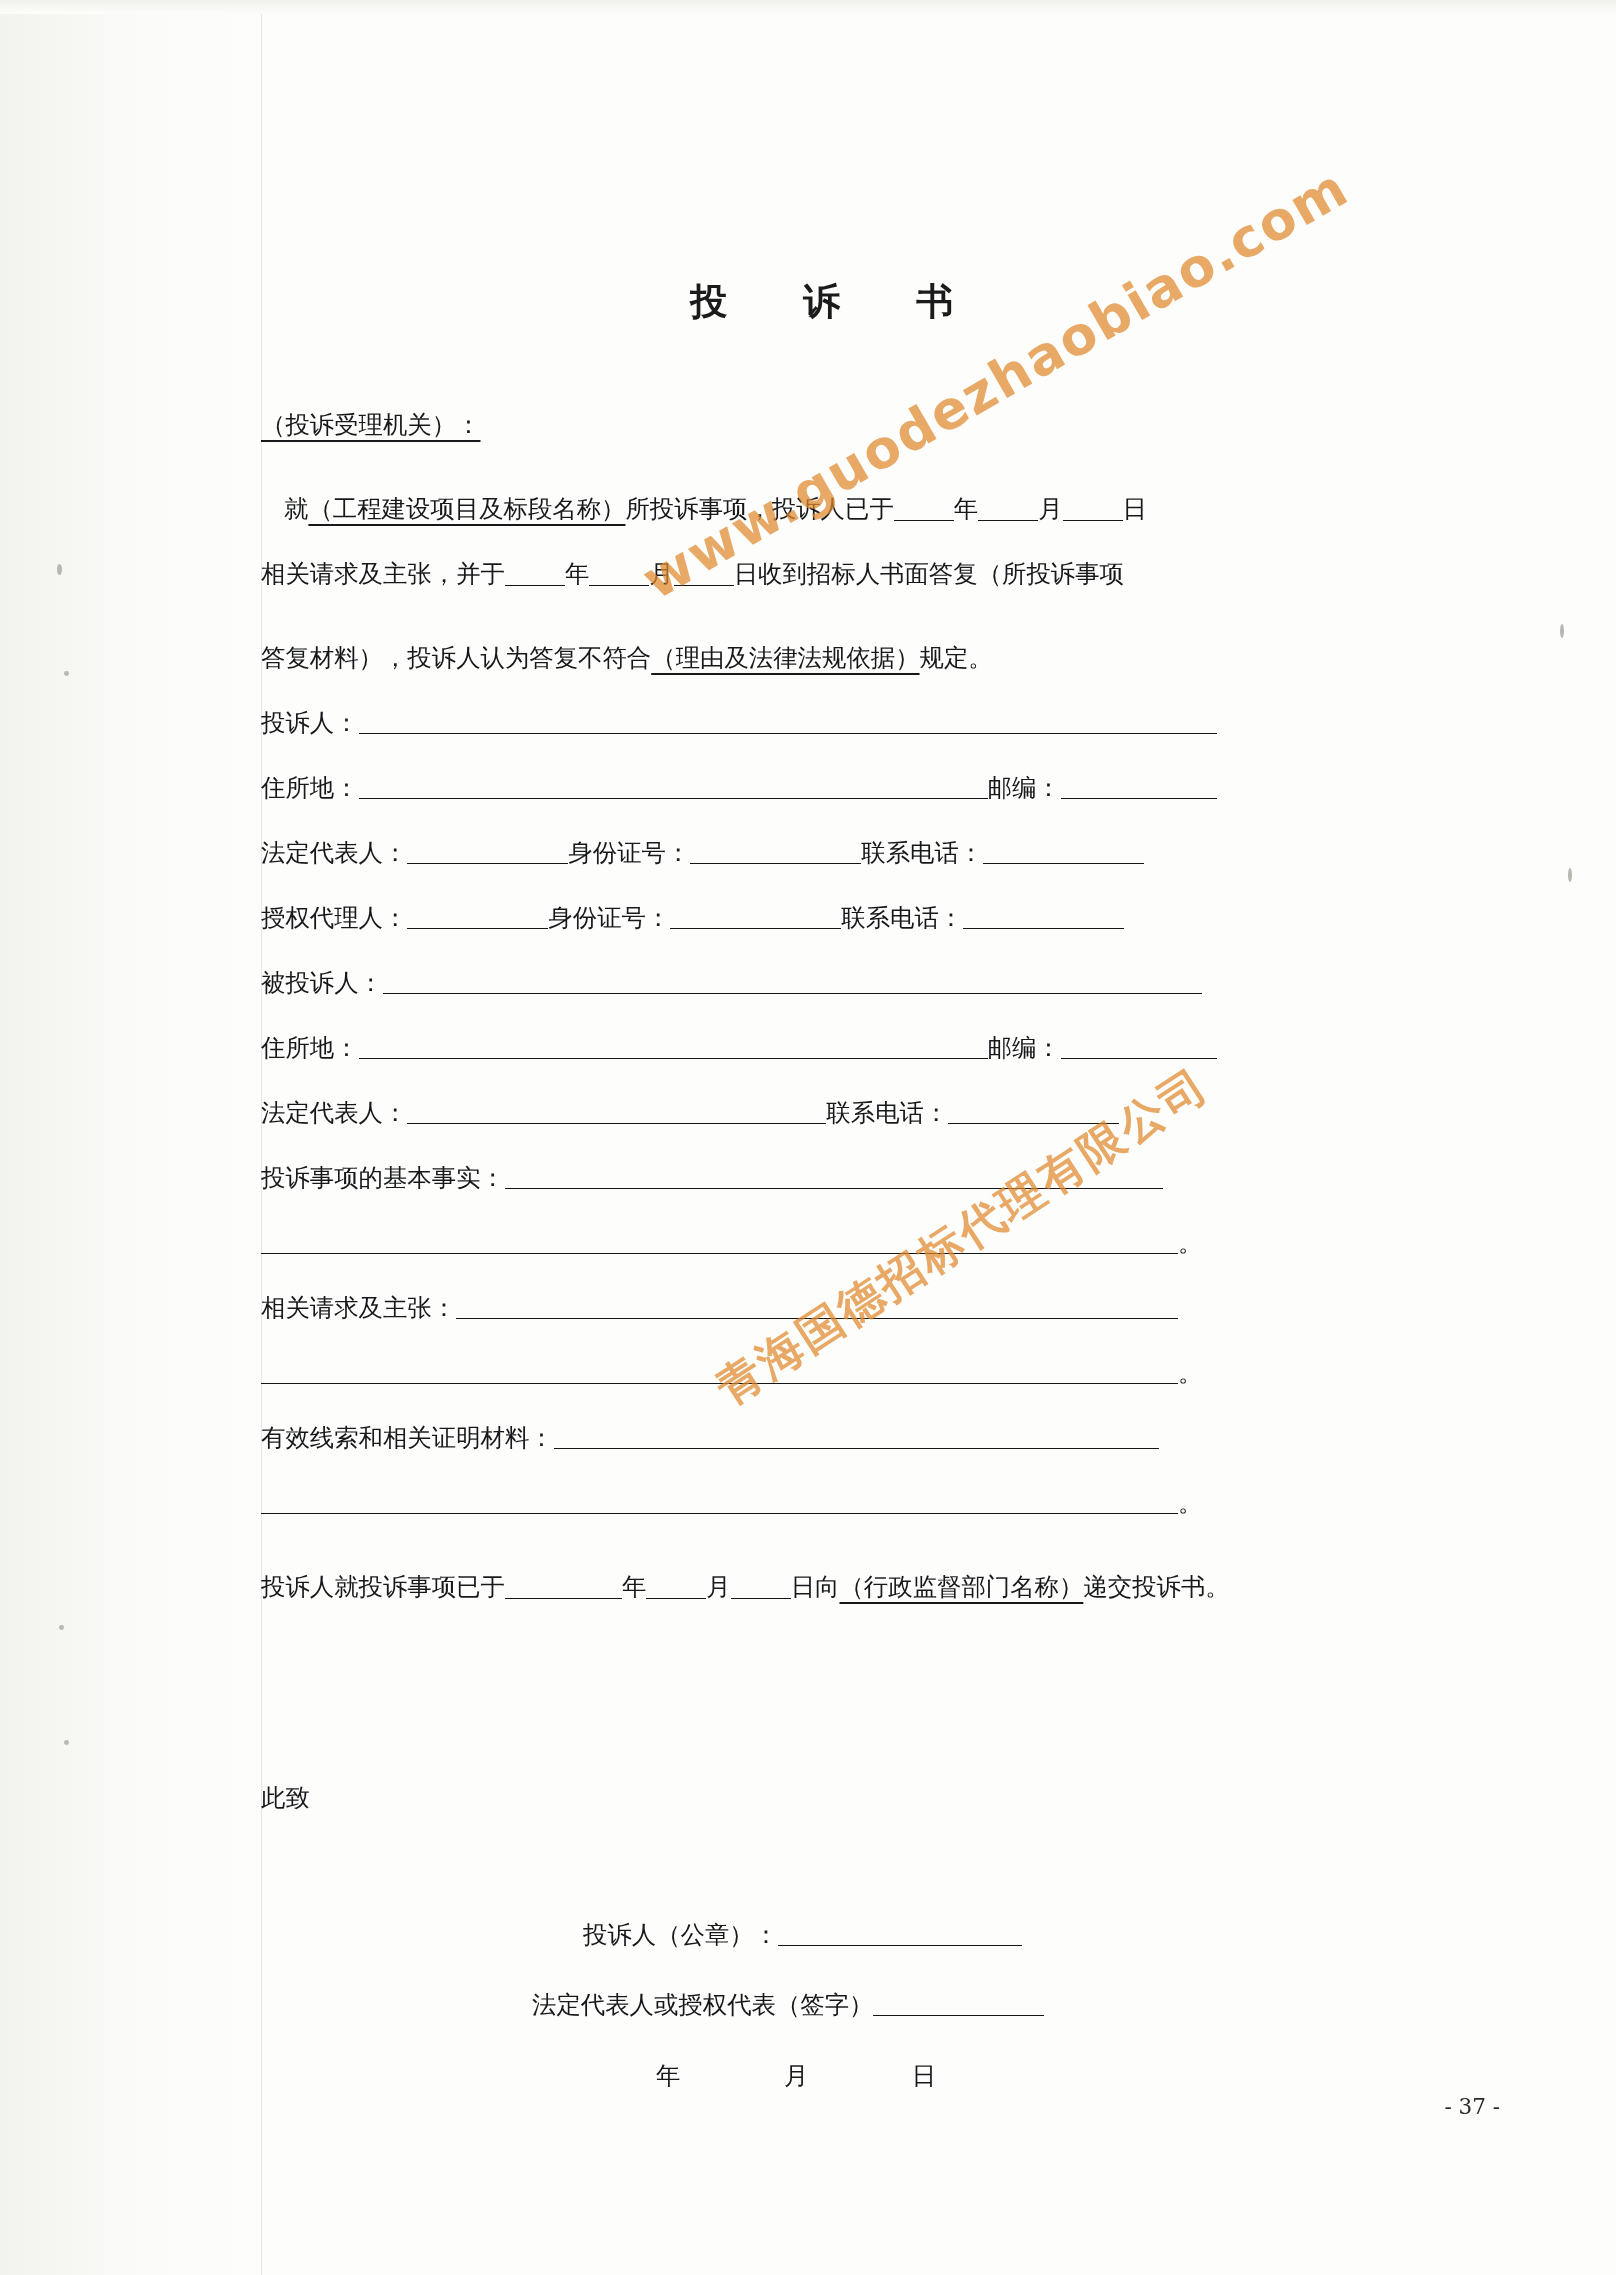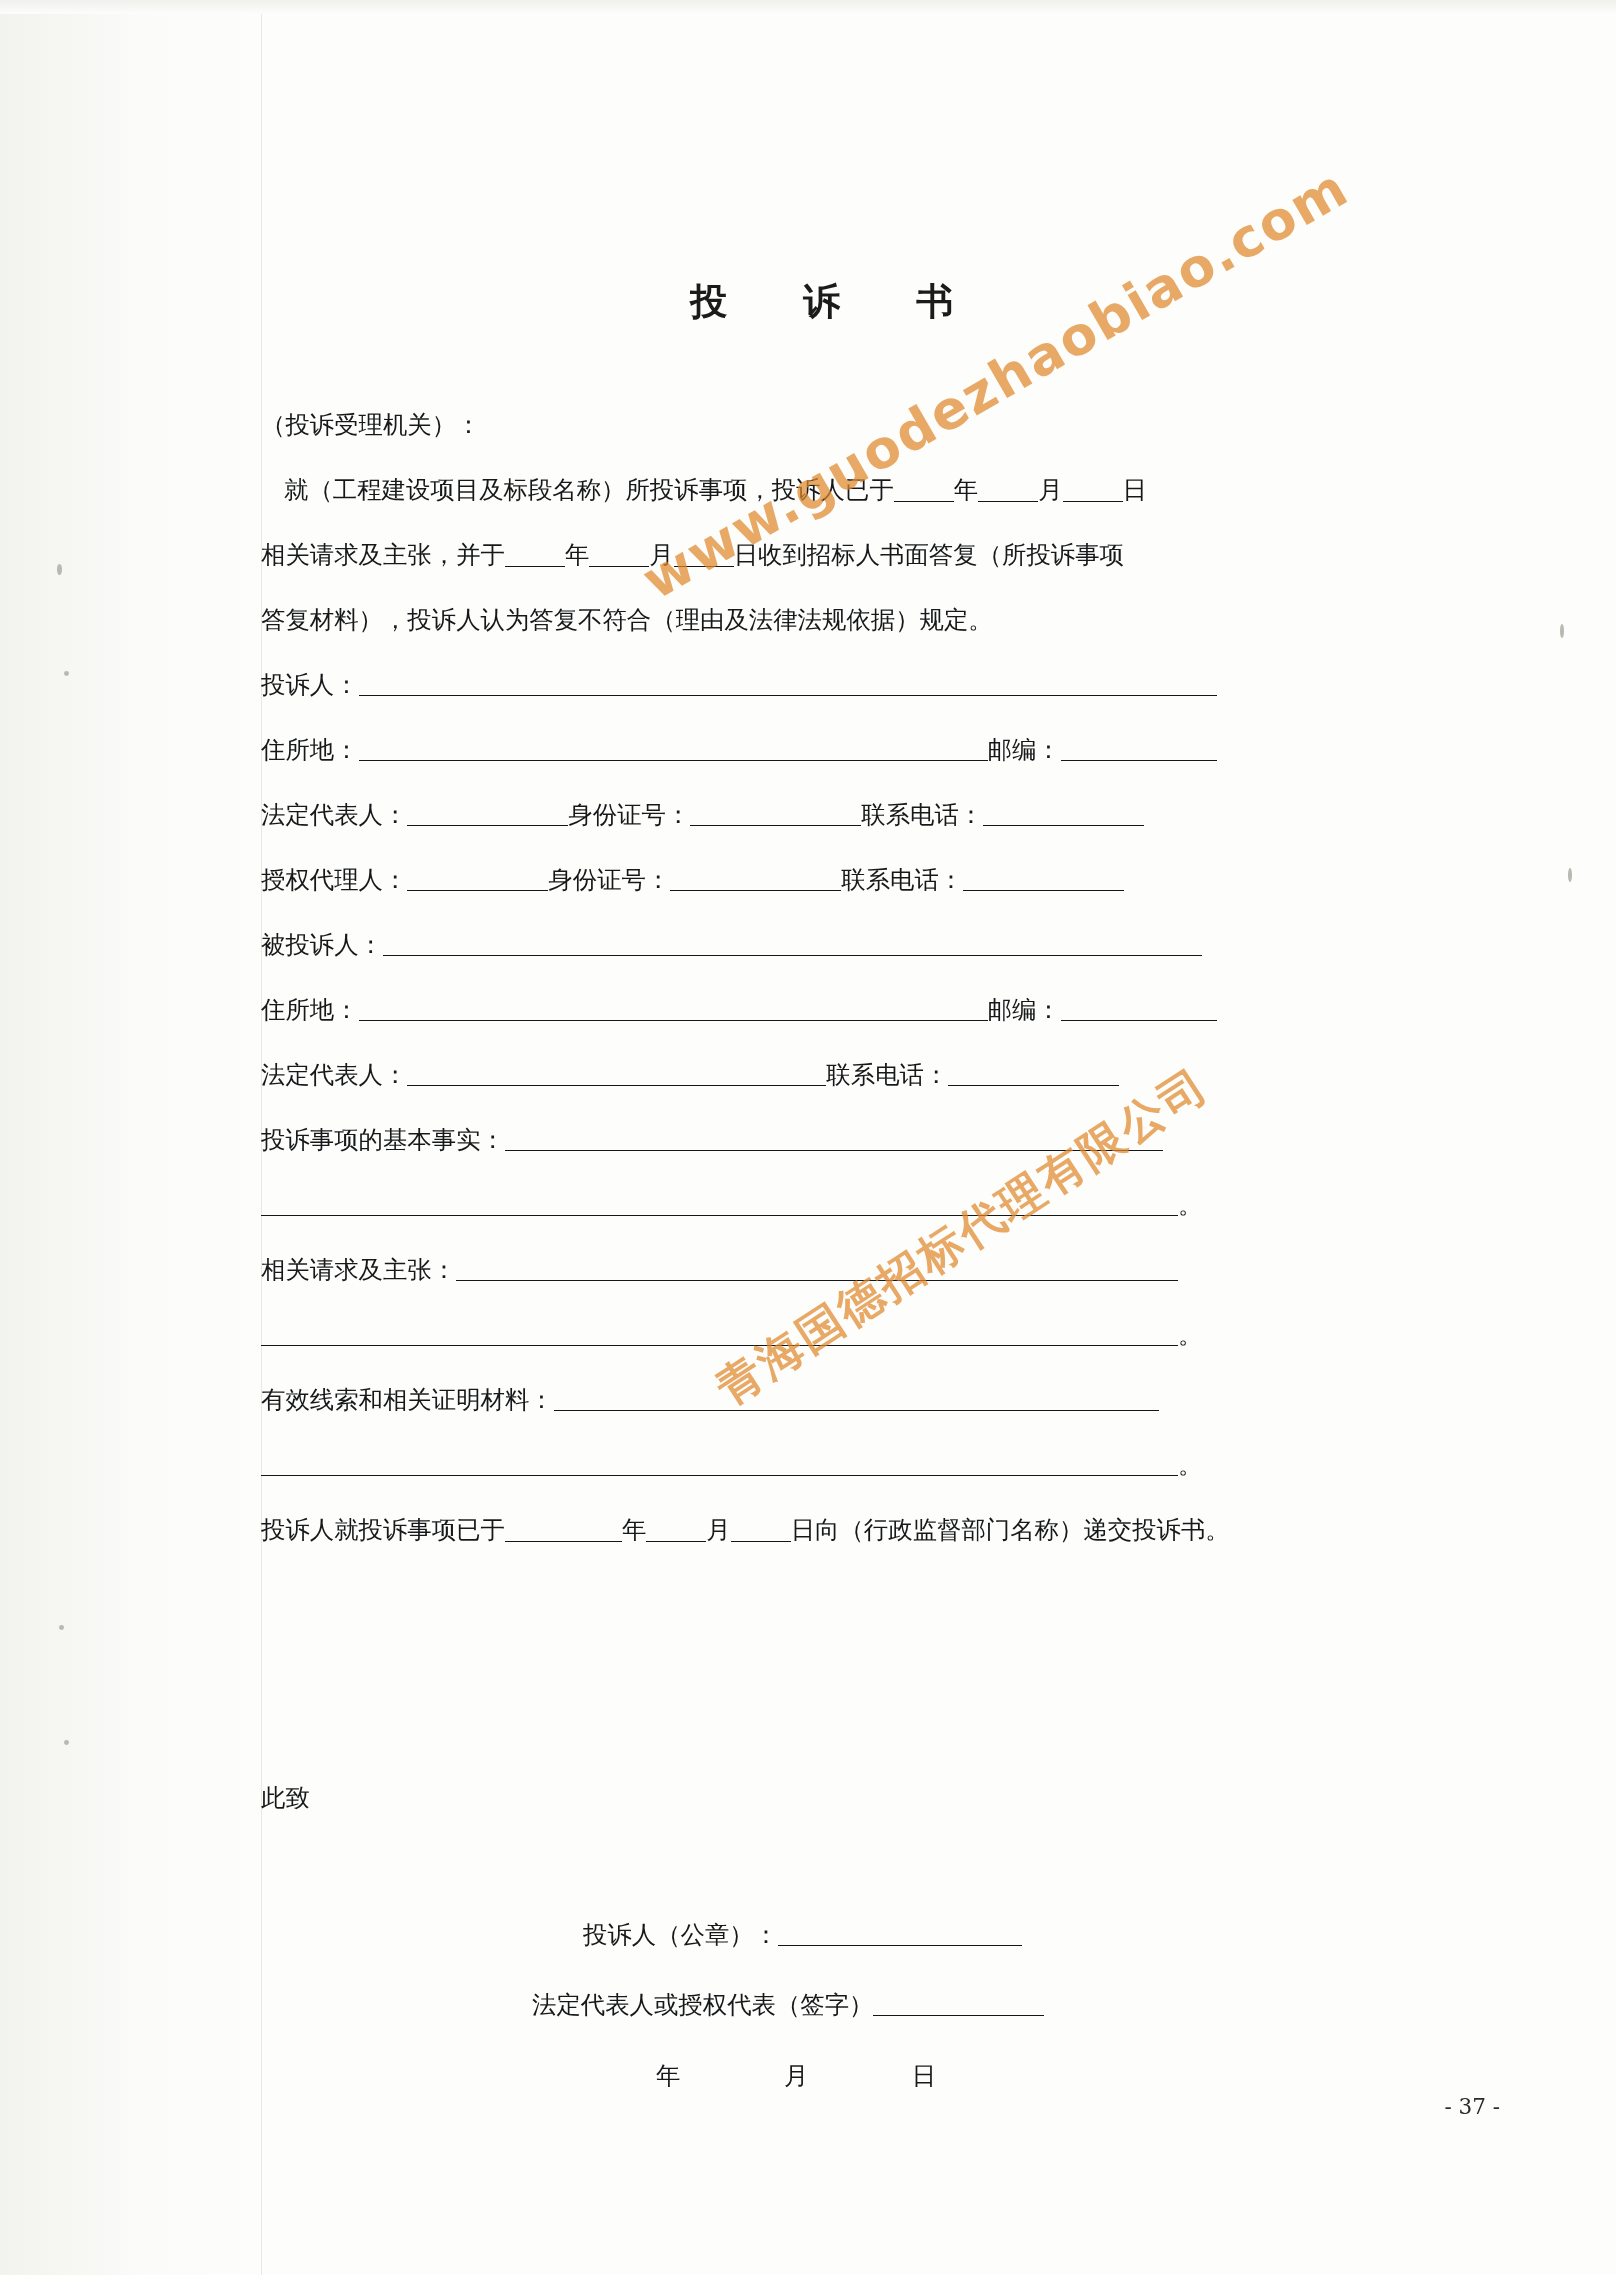--- a/index.html
+++ b/index.html
@@ -75,21 +75,23 @@
     width: 1161px;
     font-size: 24.4px;
     color: #16181a;
     line-height: 65px;
     font-family: "DejaVu Serif", "Liberation Serif", serif;
   }
   .indent-0 { padding-left: 0px; }
   .indent-1 { padding-left: 23px; }
 
   .u {
+    text-decoration: underline;
     text-underline-offset: 6.8px;
+    margin-top: 19px;
   }
 
   
   .fill {
     display: inline-block;
     border-bottom: 1.5px solid #14161a;
     vertical-align: -3.9px;
     height: 21.5px;
   }
   .f-xs { width: 60px; }

